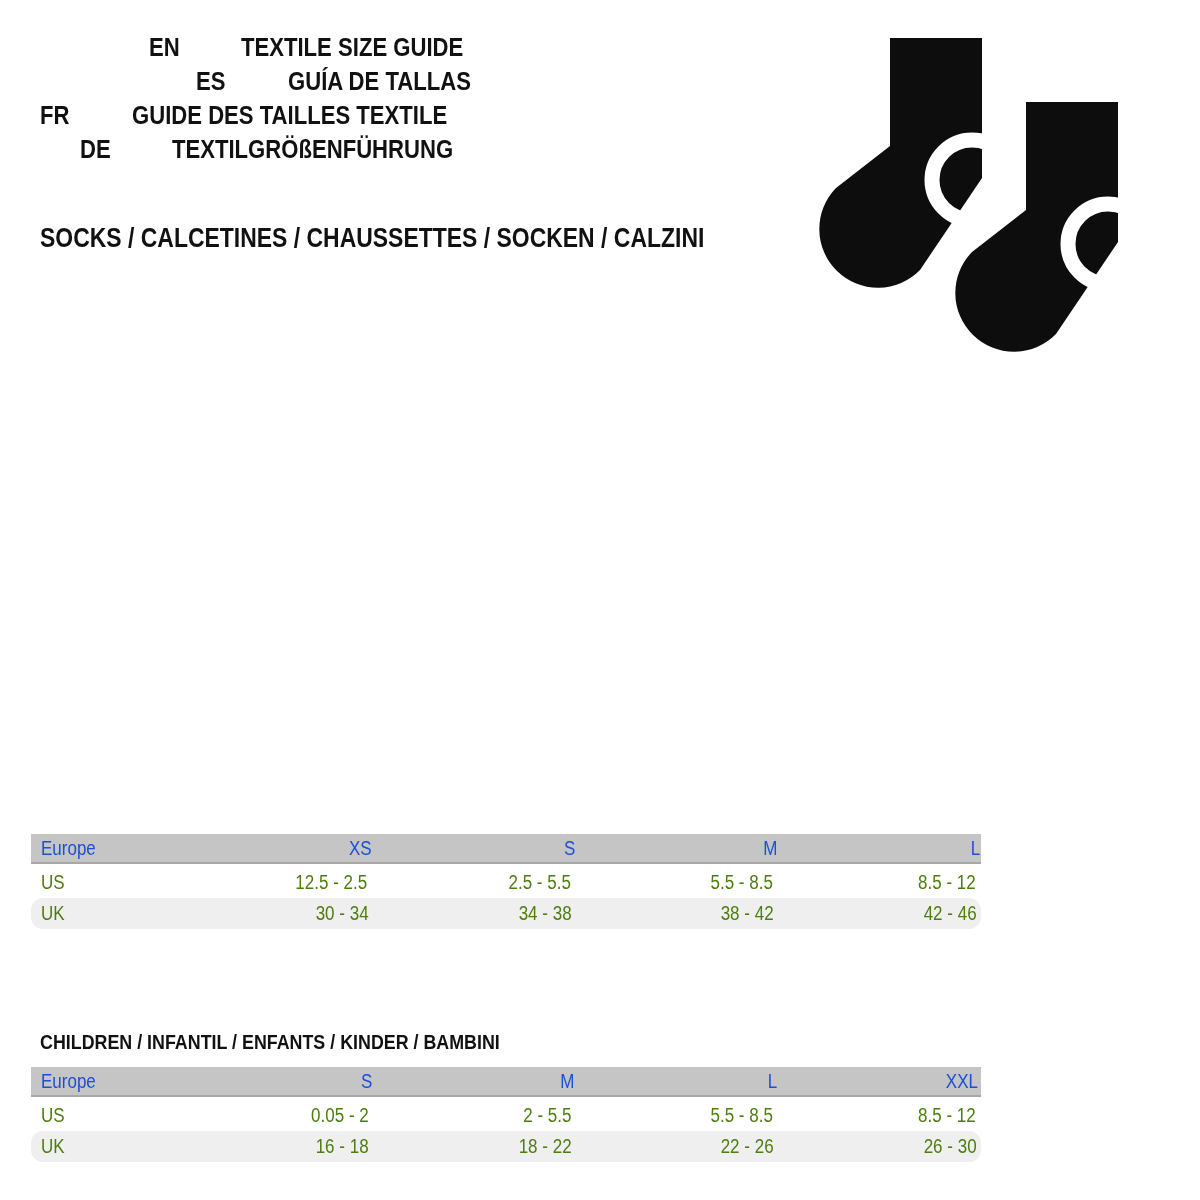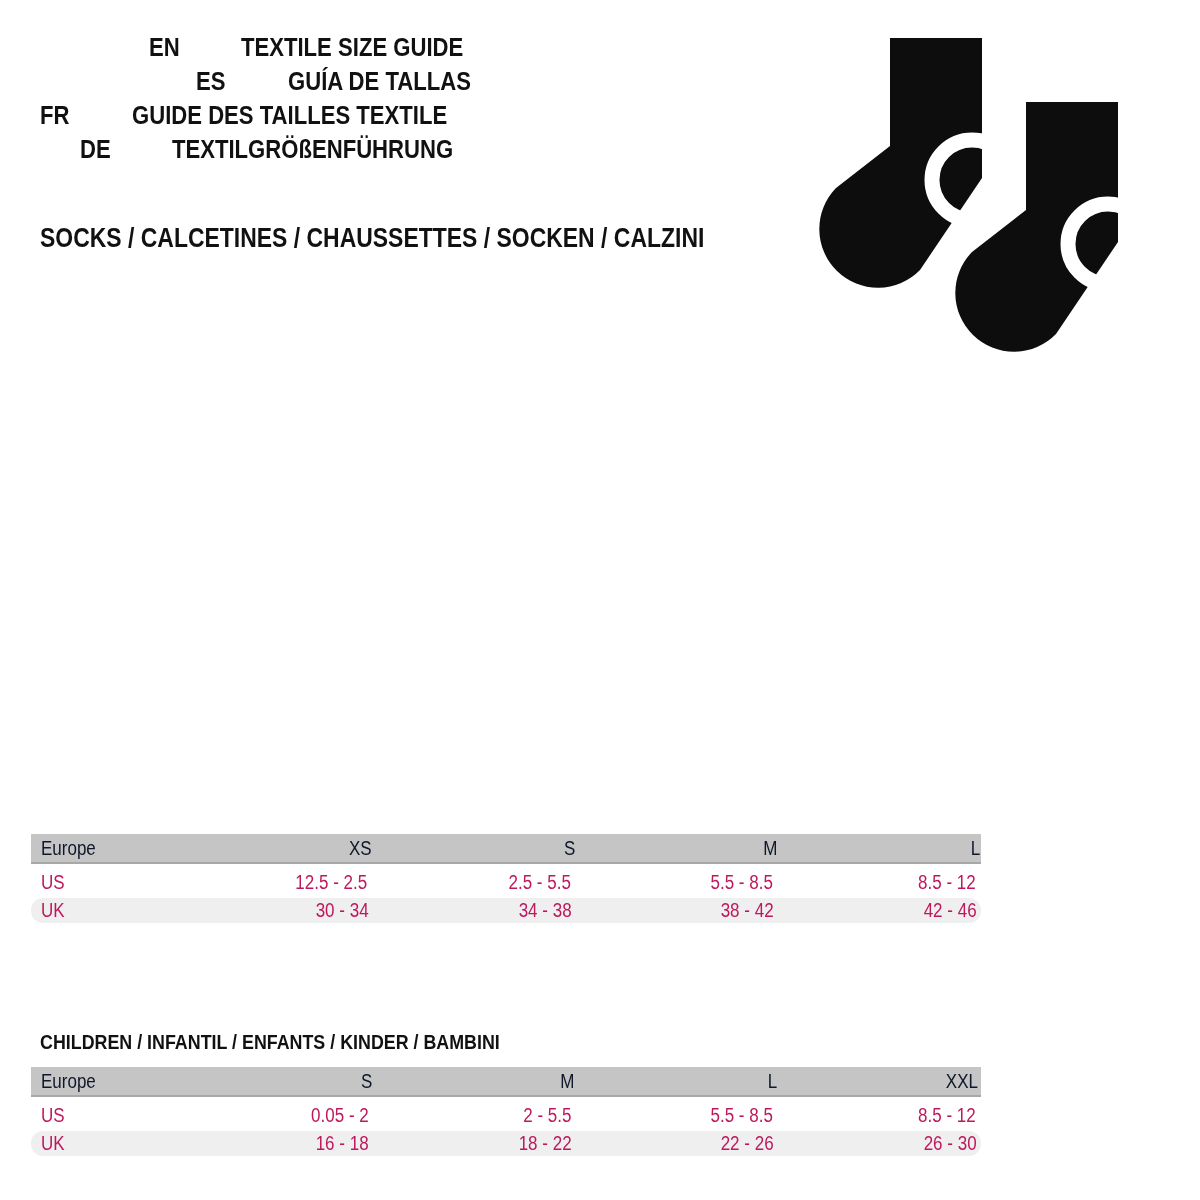--- a/index.html
+++ b/index.html
@@ -22,24 +22,24 @@
   .lang-code { width: 92px; flex: 0 0 92px; }
   .product-line { position: absolute; left: 40px; top: 220px; height: 34px; display: flex; align-items: flex-end; font-weight: bold; font-size: 27px; }
 
   
   .socks-icon { position: absolute; left: 812px; top: 30px; }
 
   
   .size-section { position: absolute; left: 31px; width: 950px; }
   .tbl-title { margin: 0 0 0 9px; font-size: 21px; font-weight: bold; line-height: 22px; height: 22px; }
   .tbl { margin-top: 14px; width: 950px; }
-  .trow { display: flex; align-items: center; font-size: 20px; color: #be185d; }
-  .thead { height: 28px; background: #c5c5c5; border-bottom: 2px solid #a8a8a8; margin-bottom: 3px; color: #0f172a; }
+  .trow { display: flex; align-items: center; font-size: 20px; color: #4d7c0f; }
+  .thead { height: 28px; background: #c5c5c5; border-bottom: 2px solid #a8a8a8; margin-bottom: 3px; color: #1d4ed8; }
   .tr-us { height: 31px; background: #ffffff; }
-  .tr-uk { height: 25px; background: #efefef; border-radius: 12px; }
+  .tr-uk { height: 31px; background: #efefef; border-radius: 12px; }
   .c0 { flex: 0 0 140px; width: 140px; text-align: left; padding-left: 10px; box-sizing: border-box; }
   .c  { flex: 1 1 0; text-align: right; }
 </style>
 </head>
 <body>
 
 <div class="canvas">
 
   <div class="lang-list">
     <div class="lang-row">

